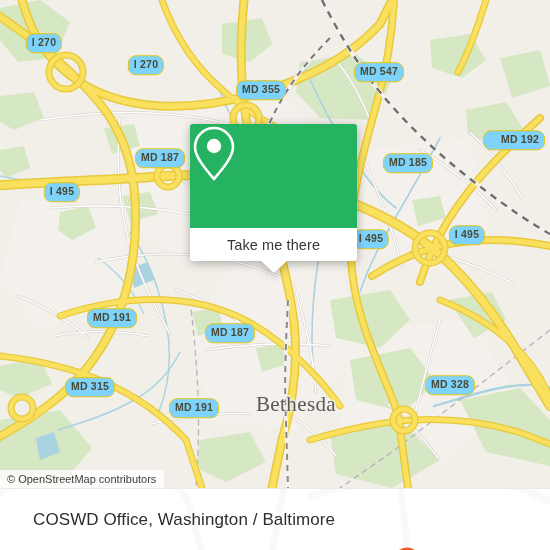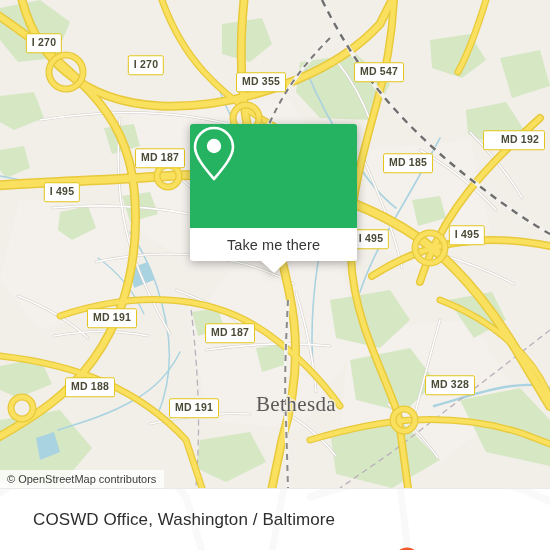--- a/index.html
+++ b/index.html
@@ -11,23 +11,23 @@
   
   #map {
     position:absolute; left:0; top:0; width:550px; height:488px;
     background:#f2efe9; overflow:hidden;
   }
   #map svg { position:absolute; left:0; top:0; }
 
   
   .shield {
     position:absolute;
-    background:#ffffff;
+    background:#7dd3fc;
     border:1.6px solid #e3c51b;
-    border-radius:2px;
+    border-radius:8px;
     color:#4a4a36;
     font-family:"Liberation Sans", sans-serif;
     font-weight:bold;
     font-size:10.5px;
     line-height:1;
     padding:3px 5px 4px 5px;
     white-space:nowrap;
     letter-spacing:0.2px;
     transform:translate(-50%,-50%);
     z-index:6;
@@ -315,31 +315,31 @@
           <path d="M288 300 C286 340, 284 380, 286 420 L288 488" fill="none" stroke="#f4f2ee" stroke-width="3.6"></path>
           <path d="M288 300 C286 340, 284 380, 286 420 L288 488" fill="none" stroke="#8a8a8a" stroke-width="2" stroke-dasharray="6 5"></path>
         </g>
 
       </g>
     </svg>
 
     <div id="shield-layer">
         <div class="shield" style="left: 44px; top: 43px;">I 270</div>
         <div class="shield" style="left: 146px; top: 65px;">I 270</div>
-        <div class="shield" style="left: 261px; top: 82px;">MD 355</div>
+        <div class="shield" style="left: 261px; top: 90px;">MD 355</div>
         <div class="shield" style="left: 379px; top: 72px;">MD 547</div>
         <div class="shield" style="left: 514px; top: 140px; padding-left: 17px;">MD 192</div>
         <div class="shield" style="left: 160px; top: 158px;">MD 187</div>
         <div class="shield" style="left: 408px; top: 163px;">MD 185</div>
         <div class="shield" style="left: 62px; top: 192px;">I 495</div>
         <div class="shield" style="left: 371px; top: 239px;">I 495</div>
         <div class="shield" style="left: 467px; top: 235px;">I 495</div>
         <div class="shield" style="left: 112px; top: 318px;">MD 191</div>
         <div class="shield" style="left: 230px; top: 333px;">MD 187</div>
-        <div class="shield" style="left: 90px; top: 387px;">MD 188</div>
+        <div class="shield" style="left: 90px; top: 387px;">MD 315</div>
         <div class="shield" style="left: 450px; top: 385px;">MD 328</div>
         <div class="shield" style="left: 194px; top: 408px;">MD 191</div>
       </div>
 
     <div id="place-layer">
         <div class="place-label" style="left: 296px; top: 404px;">Bethesda</div>
       </div>
 
     <div id="popup" style="left: 190px;">
       <div id="popup-head" style="background: rgb(38, 179, 97);">

